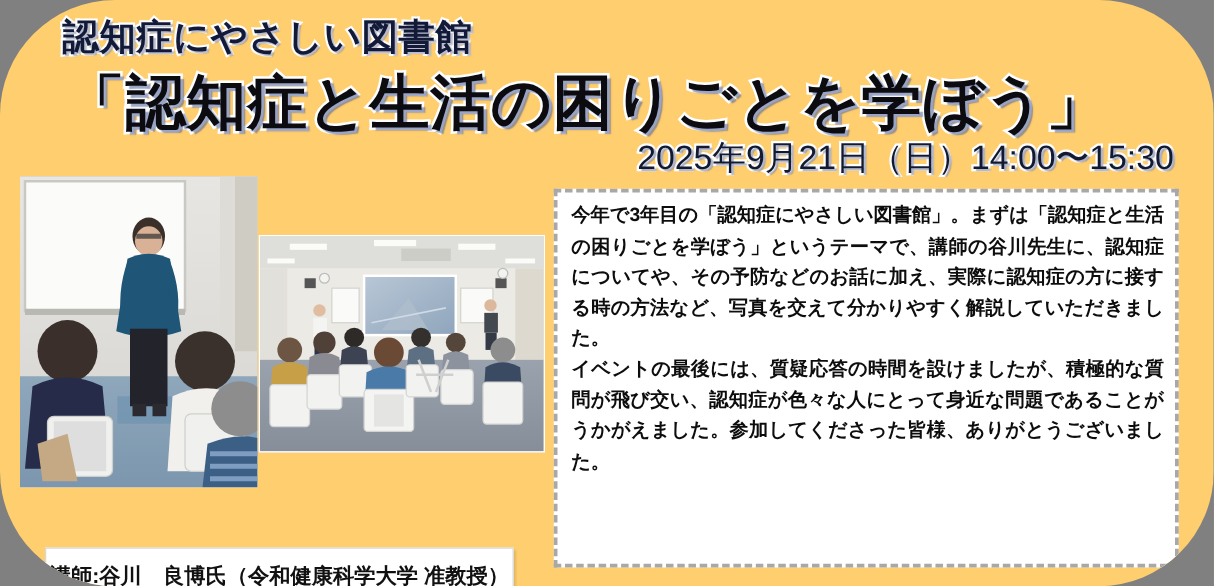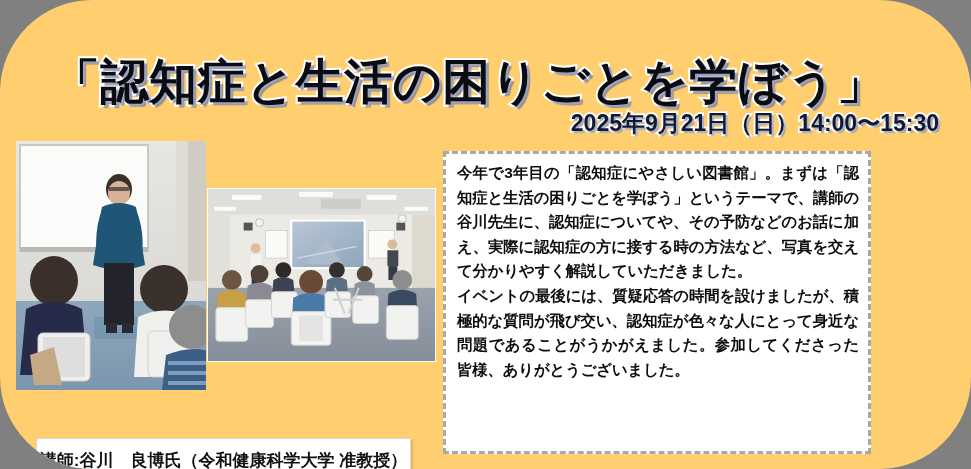--- a/index.html
+++ b/index.html
@@ -51,22 +51,22 @@
     paint-order: stroke fill;
     text-shadow: 3px 3px 1px rgba(70,90,150,0.55);
     white-space: nowrap;
     text-align: center;
   }
 
   .date-line {
     position: absolute;
     right: 32px;
     top: 108px;
-    font-size: 23px;
-    font-weight: 700;
+    font-size: 27px;
+    font-weight: 400;
     letter-spacing: 0px;
     color: #13192F;
     -webkit-text-stroke: 3.6px #FFFFFF;
     paint-order: stroke fill;
     text-shadow: 2px 2px 1px rgba(80,95,145,0.5);
     white-space: nowrap;
     text-align: right;
   }
 
   
@@ -113,21 +113,21 @@
     color: #111111;
     letter-spacing: 0px;
     white-space: nowrap;
   }
 
   
   #report-panel {
     position: absolute;
     left: 443px;
     top: 151px;
-    width: 428px;
+    width: 500px;
     height: 303px;
     background: #FFFFFF;
     border: 3px dashed #A8A8A8;
     box-sizing: border-box;
     padding: 7px 9px 4px 11px;
   }
   #report-panel p {
     margin: 0;
     font-size: 15.4px;
     font-weight: 700;
@@ -136,20 +136,21 @@
     letter-spacing: -0.15px;
     text-align: justify;
     text-justify: inter-character;
   }
 </style>
 </head>
 <body>
 
 <div id="poster">
 
+  <div class="kicker">認知症にやさしい図書館</div>
 
   <div class="main-title">「認知症と生活の困りごとを学ぼう」</div>
 
   <div class="date-line">2025年9月21日（日）14:00〜15:30</div>
 
   <div class="photo" id="photo-lecturer">
     <svg viewBox="0 0 190 249" preserveAspectRatio="none">
       <defs>
         <linearGradient id="wallg" x1="0" y1="0" x2="0" y2="1">
           <stop offset="0" stop-color="#e7e6e2"></stop>

